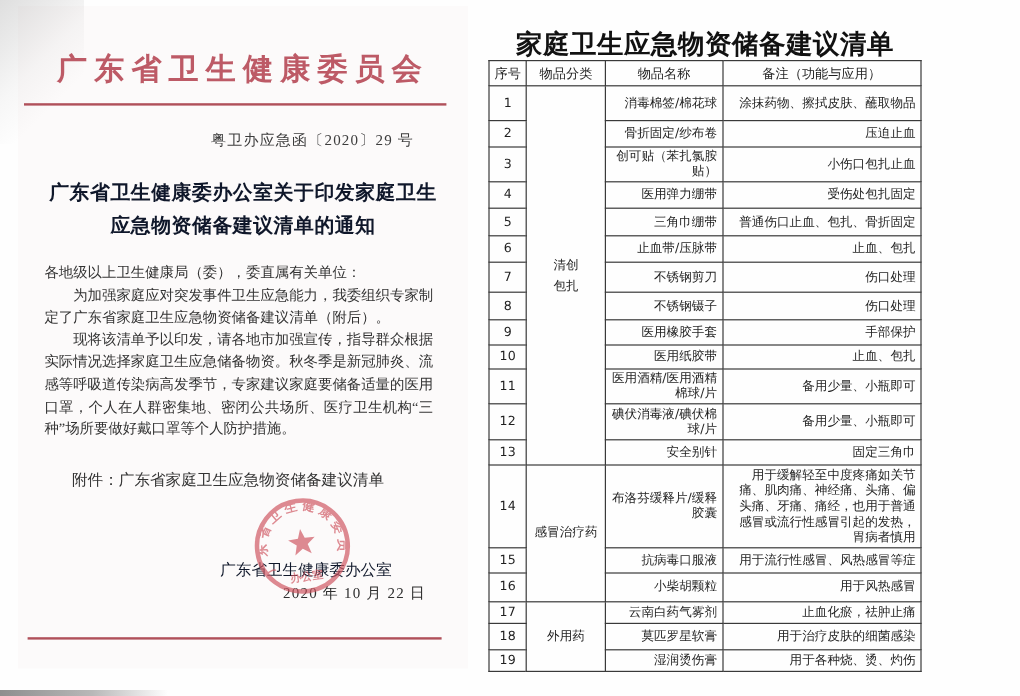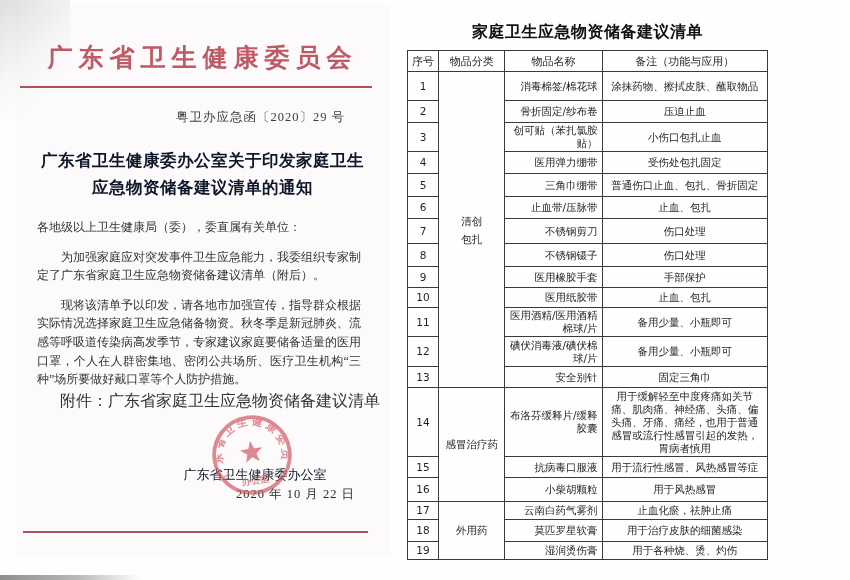--- a/index.html
+++ b/index.html
@@ -32,24 +32,24 @@
   .doc-title{
     position:absolute;top:142px;left:0;width:100%;text-align:center;
     font-weight:bold;font-size:16.5px;line-height:27px;color:#0f172a;letter-spacing:0.5px;
   }
   .doc-body{
     position:absolute;top:213px;left:22px;width:324px;
     font-family:"Liberation Serif",serif;font-size:12px;line-height:18.6px;
     color:#333;text-align:justify;
   }
   .doc-body p{margin:0;}
-  .doc-body p.indent{text-indent:2em;margin-top:11px;}
+  .doc-body p.indent{text-indent:2em;}
   .attachment{
     position:absolute;top:386px;left:45px;
-    font-family:"Liberation Serif",serif;font-size:16px;color:#333;
+    font-family:"Liberation Serif",serif;font-size:13px;color:#333;
   }
   .stamp{
     position:absolute;left:194px;top:408px;width:86px;height:84px;
     opacity:.68;transform:rotate(-8deg);z-index:3;
   }
   .signer{
     position:absolute;top:461px;left:140px;width:200px;text-align:center;
     font-family:"Liberation Serif",serif;font-size:13px;color:#0f172a;z-index:1;
   }
   .sign-date{
@@ -57,36 +57,36 @@
     font-family:"Liberation Serif",serif;font-size:12.5px;color:#2e2e2e;letter-spacing:1px;z-index:1;
   }
   .red-rule-bottom{position:absolute;top:526px;left:8px;right:22px;height:2px;background:#b0505a;}
   .scan-bar{
     position:absolute;left:0;top:575px;width:140px;height:5px;
     background:linear-gradient(to right,#8e8e8e,#b8b8b8 55%,rgba(255,255,255,0));
   }
   
   .table-title{
     position:absolute;left:407px;top:22px;width:361px;text-align:center;
-    font-weight:bold;font-size:16px;color:#111;letter-spacing:0.5px;white-space:nowrap;
+    font-weight:bold;font-size:22px;color:#111;letter-spacing:0.5px;white-space:nowrap;
   }
   table.supplies{
     position:absolute;left:407px;top:50px;width:361px;
     border-collapse:collapse;table-layout:fixed;
     font-size:10.5px;color:#1f1f1f;
   }
   table.supplies th,table.supplies td{
     border:1px solid #3a3a3a;padding:1px 4px;line-height:13px;
     vertical-align:middle;overflow:hidden;
   }
   table.supplies th{font-size:11px;font-weight:normal;text-align:center;height:18px;padding:1px 2px;}
   td.c-no{text-align:center;}
   td.c-cat{text-align:center;line-height:18px;}
   td.c-name{text-align:right;margin-top:16px;}
-  td.c-note{text-align:center;}
+  td.c-note{text-align:right;}
   .cat-wrap{display:inline-block;width:2.3em;line-height:18px;}
   tr.h18{height:18px}tr.h20{height:20px}tr.h21{height:21px}tr.h22{height:22px}
   tr.h23{height:23px}tr.h24{height:24px}tr.h25{height:25px}tr.h28{height:28px}
   tr.h29{height:29px}tr.h30{height:30px}tr.h69{height:69px}
 </style>
 </head>
 <body>
 
 <div class="left-page">
   <div class="corner-shade"></div>

